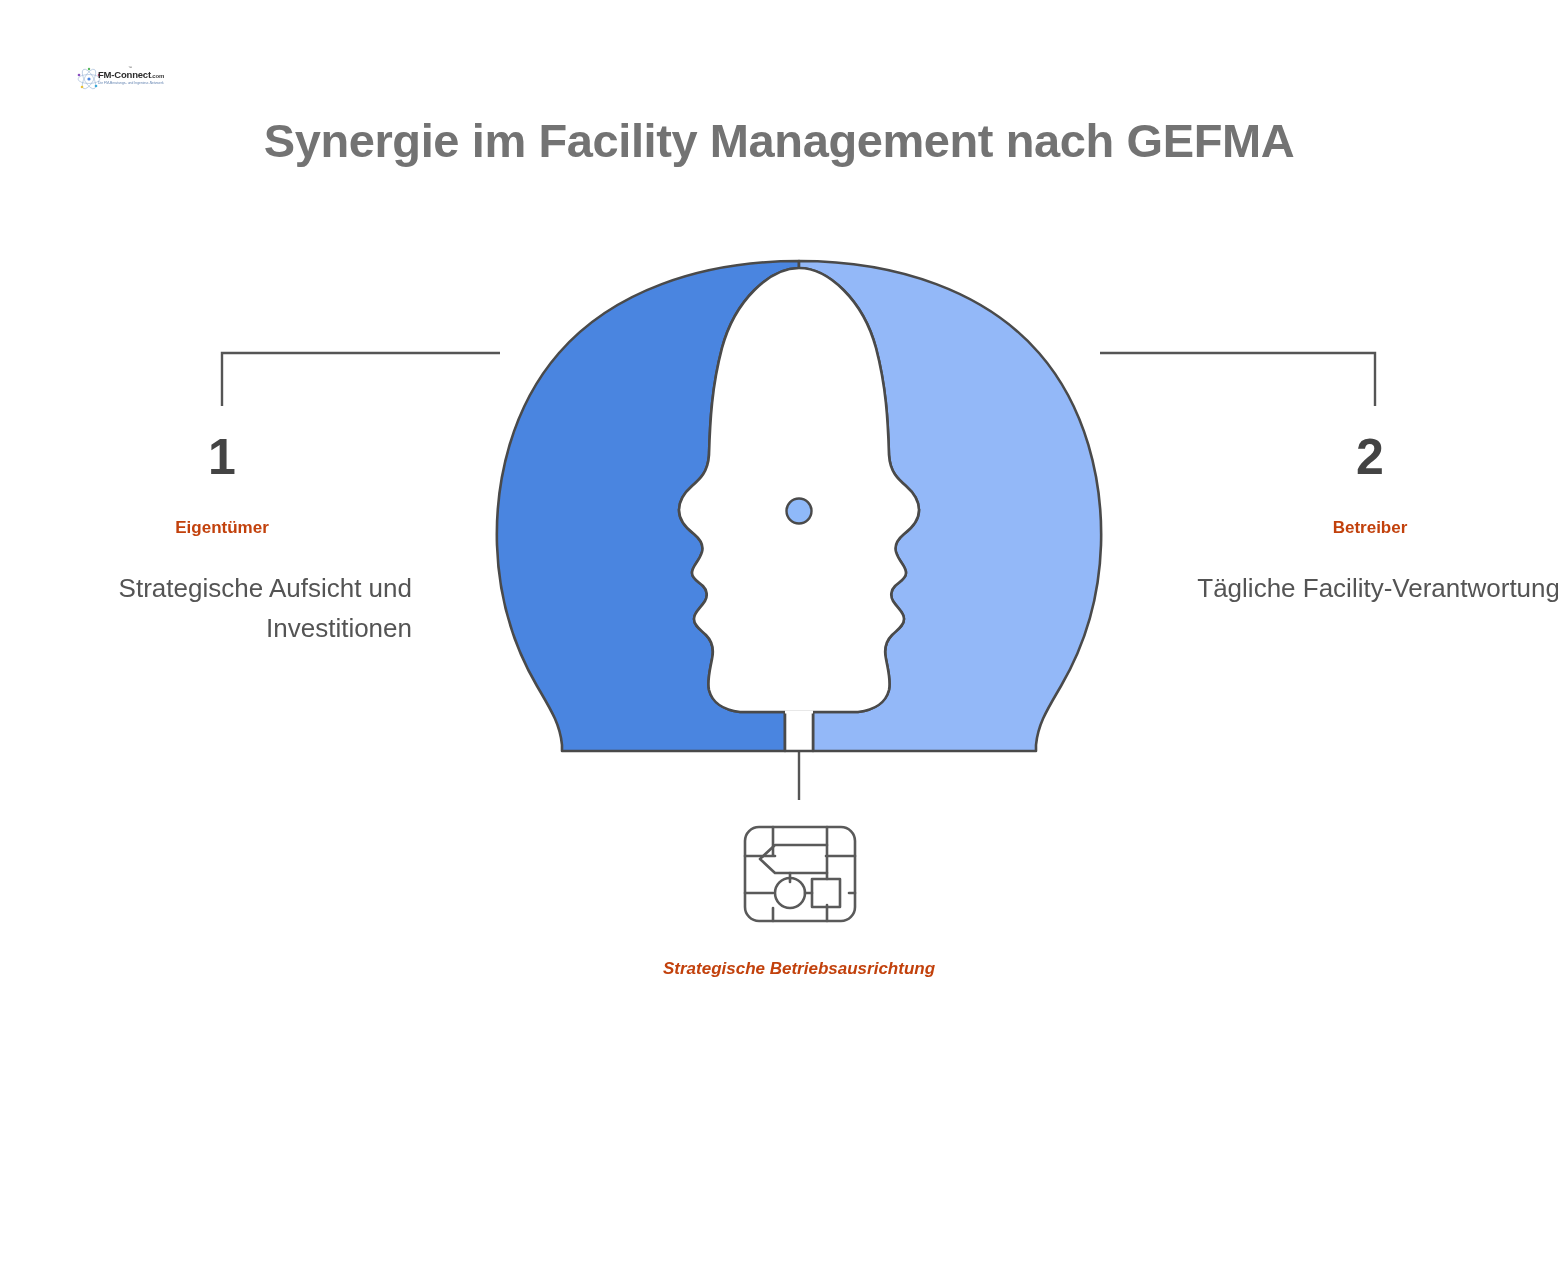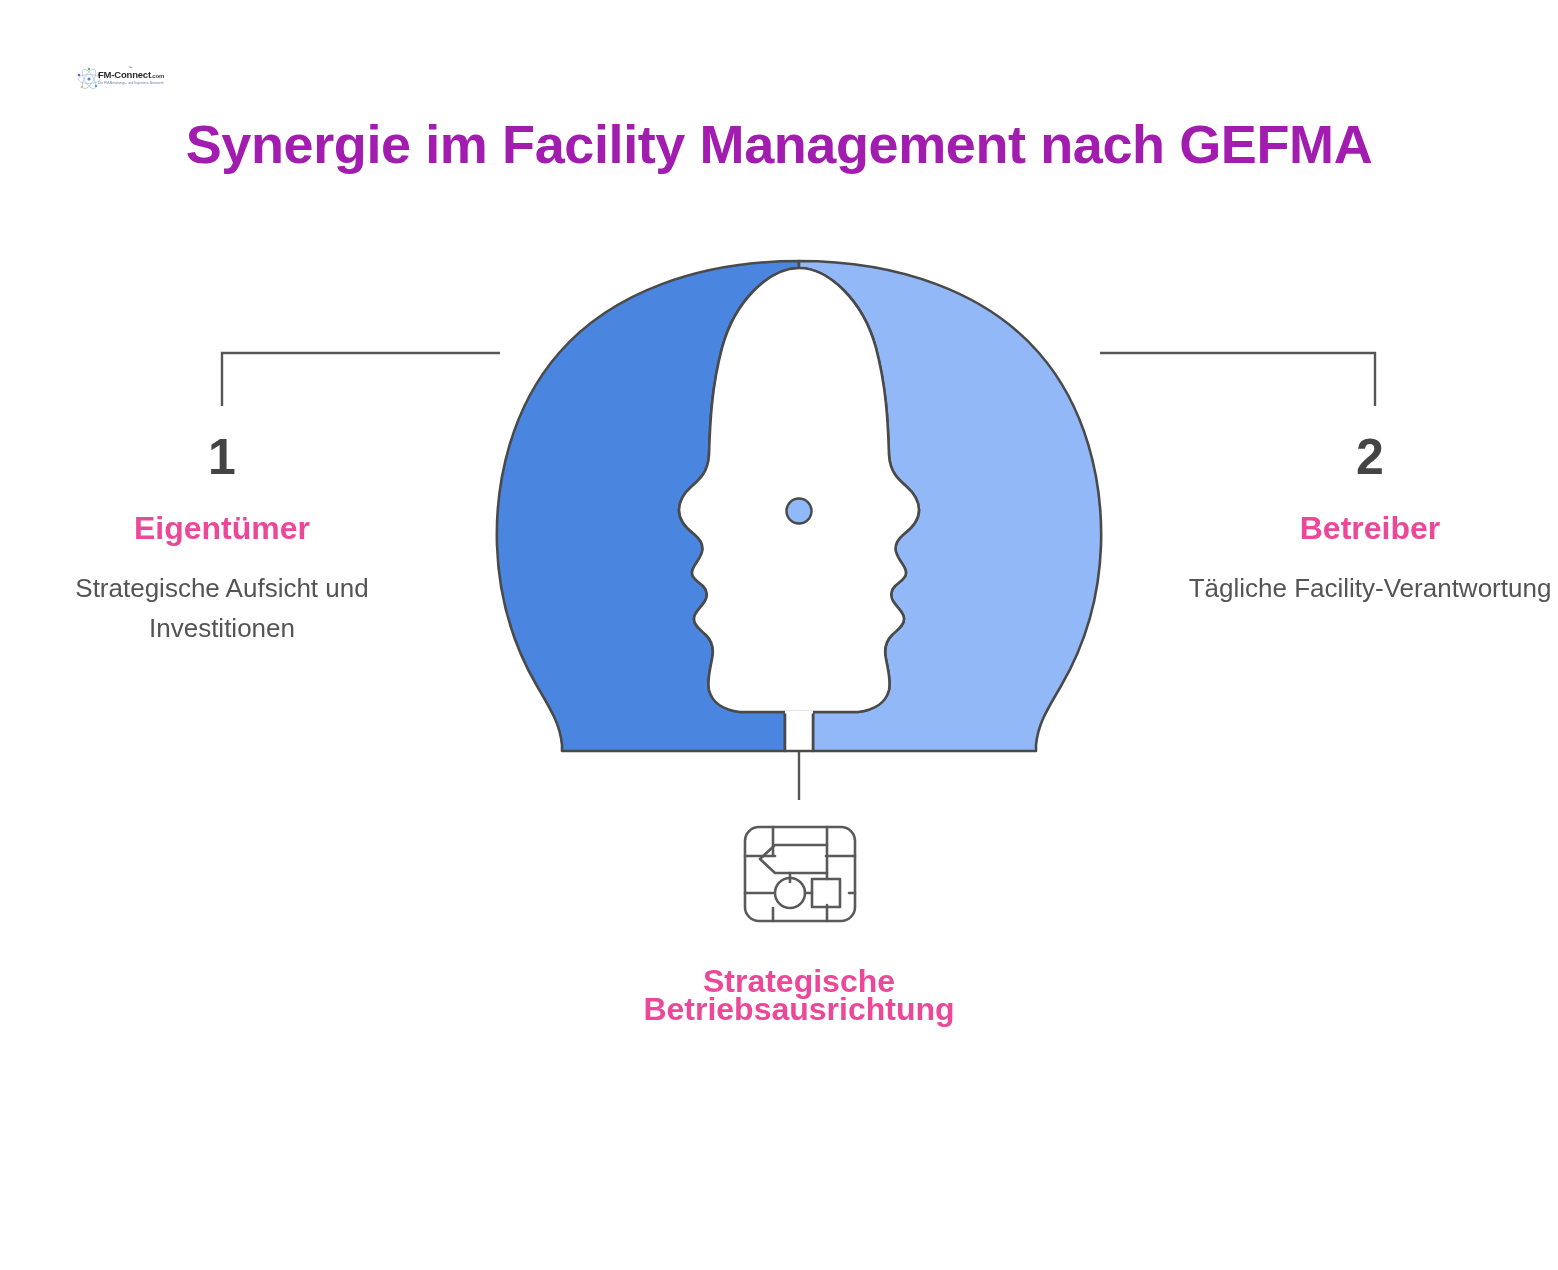--- a/index.html
+++ b/index.html
@@ -66,23 +66,23 @@
     color: #666;
   }
 
   
   #page-title {
     position: absolute;
     left: 0;
     top: 113px;
     width: 1558px;
     text-align: center;
-    font-size: 54px;
-    font-weight: bold;
-    color: #a21caf;
+    font-size: 47px;
+    font-weight: bold;
+    color: #737373;
     letter-spacing: -0.4px;
   }
 
   
   #infographic-stage {
     position: absolute;
     left: 0;
     top: 0;
     width: 1558px;
     height: 1270px;
@@ -98,42 +98,43 @@
   #block-right { left: 1180px; top: 430px; }
 
   .side-number {
     font-size: 50px;
     font-weight: bold;
     color: #444444;
     line-height: 54px;
   }
   .side-heading {
     margin-top: 30px;
-    font-size: 32px;
-    font-weight: bold;
-    color: #ec4899;
+    font-size: 17px;
+    font-weight: bold;
+    color: #c2410c;
     line-height: 28px;
   }
   .side-desc {
     margin-top: 26px;
     font-size: 26px;
     font-weight: normal;
     color: #545454;
     line-height: 40px;
+    text-align: right;
   }
 
   
   #block-bottom {
     position: absolute;
     left: 559px;
     top: 955px;
     width: 480px;
     text-align: center;
   }
-  #block-bottom .side-heading { margin-top: 12px; }
+  #block-bottom .side-heading { margin-top: 0; font-style: italic; }
 
   
   #heads-art, #connectors-art, #center-icon-art {
     position: absolute;
     left: 0;
     top: 0;
   }
 </style>
 </head>
 <body>

